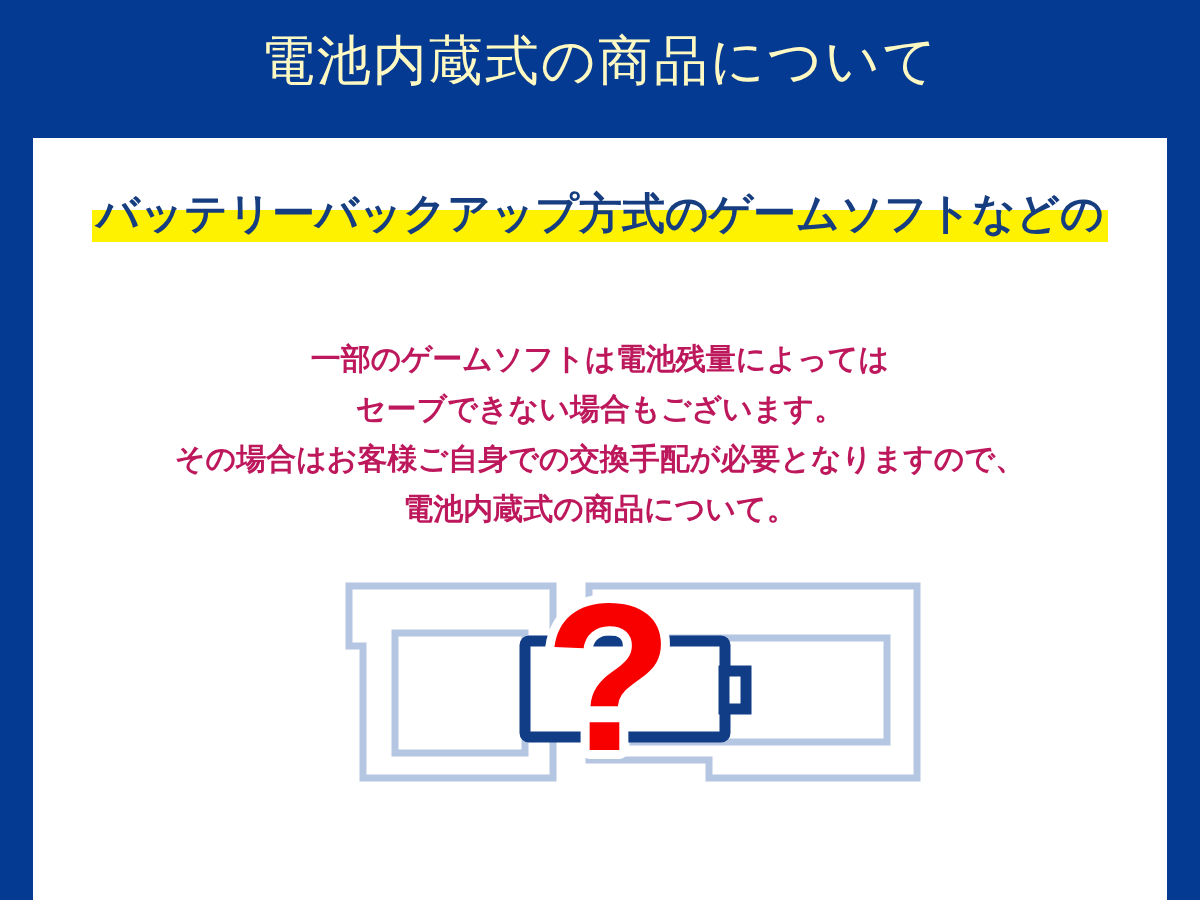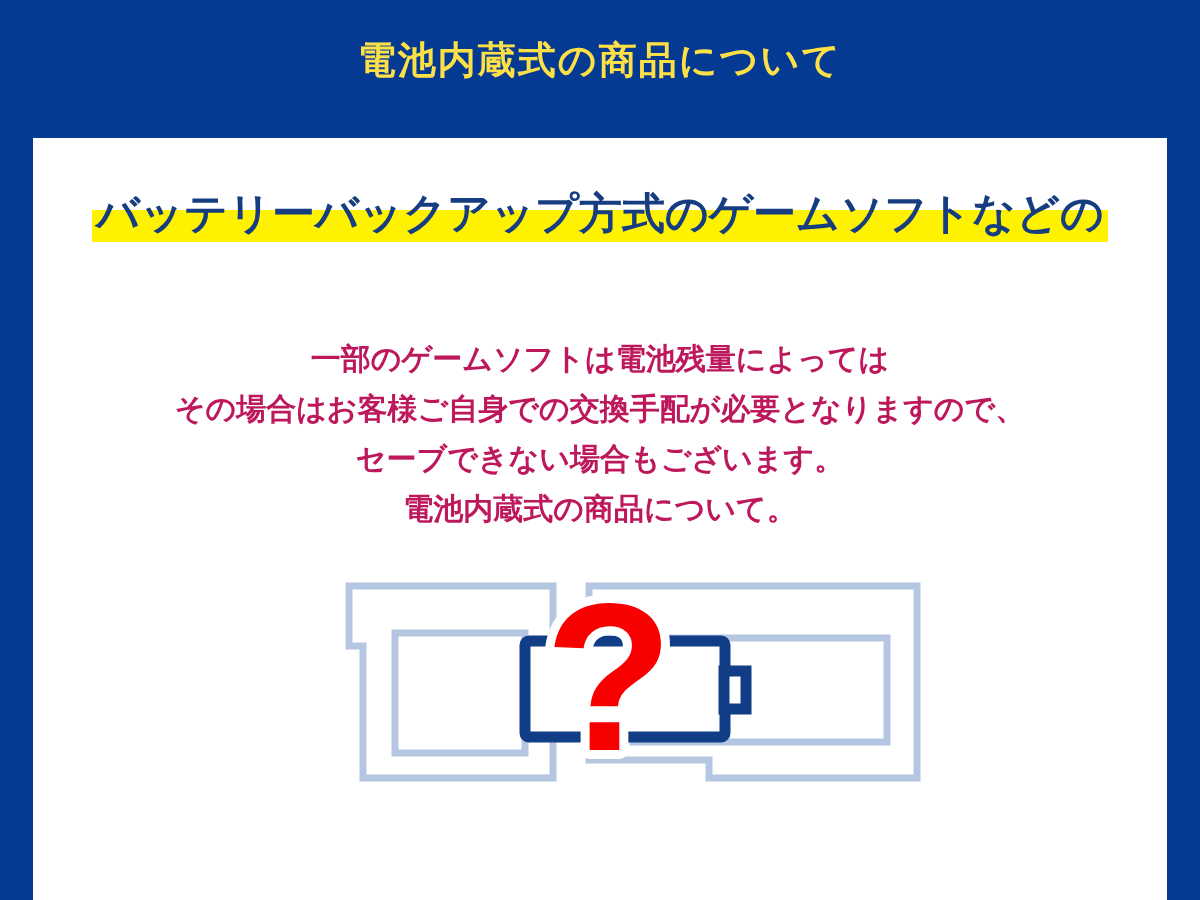--- a/index.html
+++ b/index.html
@@ -26,23 +26,23 @@
     position: absolute;
     left: 0;
     top: 0;
     width: 1200px;
     height: 123px;
     display: flex;
     align-items: center;
     justify-content: center;
   }
   .header-title {
-    color: #fde047;
-    font-size: 38px;
-    font-weight: bold;
+    color: #fef9c3;
+    font-size: 54px;
+    font-weight: normal;
     letter-spacing: 2px;
     line-height: 1;
     white-space: nowrap;
     margin-top: -4px;
   }
 
   
   .card {
     position: absolute;
     left: 33px;
@@ -133,22 +133,22 @@
   </div>
 
   <div class="card">
 
     <div class="headline">
       <span class="headline-line"><span class="mark">バッテリーバックアップ方式のゲームソフトなどの</span></span>
     </div>
 
     <div class="body-text">
       <span class="body-line">一部のゲームソフトは電池残量によっては</span>
+      <span class="body-line">セーブできない場合もございます。</span>
       <span class="body-line">その場合はお客様ご自身での交換手配が必要となりますので、</span>
-      <span class="body-line">セーブできない場合もございます。</span>
       <span class="body-line">電池内蔵式の商品について。</span>
     </div>
 
     <div class="illustration">
       <svg viewBox="0 0 660 230" xmlns="http://www.w3.org/2000/svg">
 
         <g>
           <path d="M 46 18 L 250 18 L 250 210 L 60 210 L 60 78 L 46 78 Z" fill="none" stroke="#B5C6E2" stroke-width="7" stroke-linejoin="miter"></path>
           <rect x="92" y="65" width="130" height="120" fill="none" stroke="#B5C6E2" stroke-width="7"></rect>
         </g>

